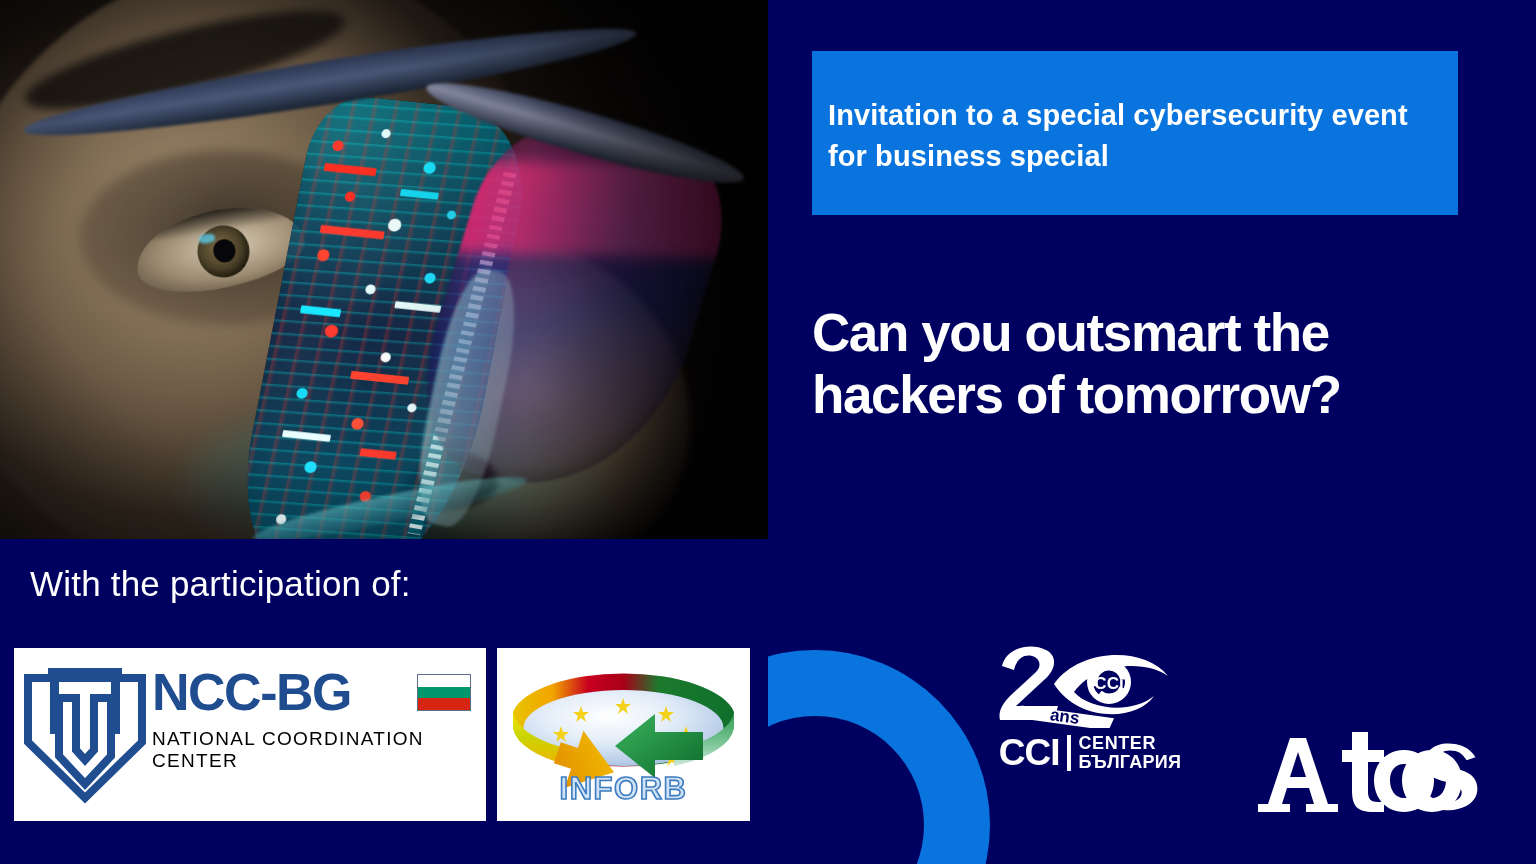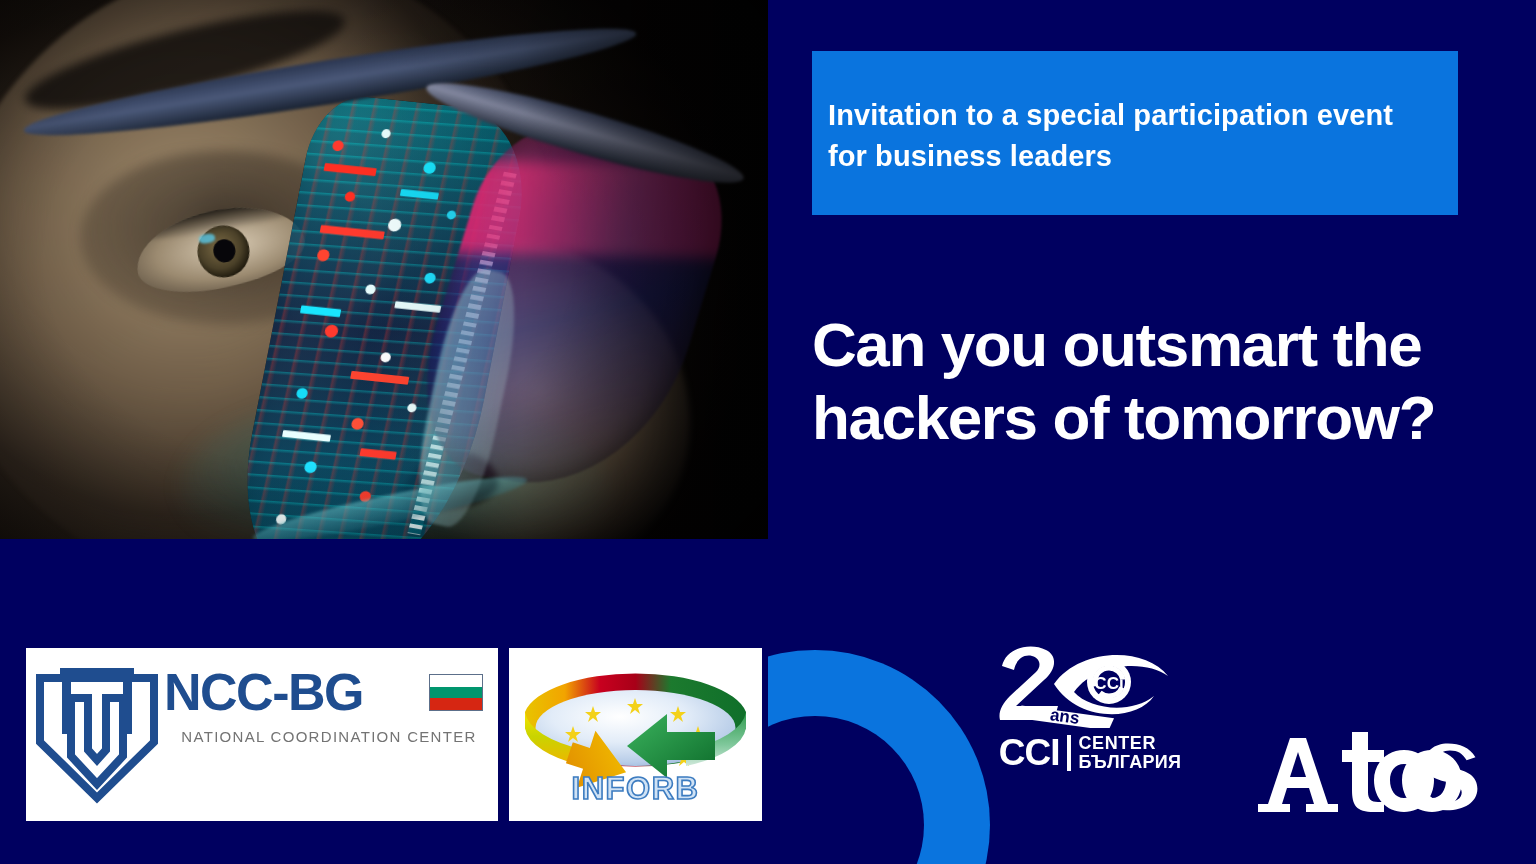--- a/index.html
+++ b/index.html
@@ -254,42 +254,41 @@
     letter-spacing: 0.1px;
     max-width: 610px;
   }
 
   
   #headline {
     position: absolute;
     left: 812px; top: 266px;
     width: 680px;
     color: #ffffff;
-    font-size: 62px;
+    font-size: 53px;
     font-weight: bold;
     line-height: 1.18;
     letter-spacing: -1.4px;
   }
 
   
   #participation-label {
     position: absolute;
     left: 30px; top: 564px;
     color: #ffffff;
     font-size: 35px;
     font-weight: normal;
     letter-spacing: 0.2px;
   }
 
   
   .logo-box {
     position: absolute;
     background: #ffffff;
     box-sizing: border-box;
-    margin-left: 12px;
   }
   #ncc-box { left: 14px; top: 648px; width: 472px; height: 173px; }
   #inforb-box { left: 497px; top: 648px; width: 253px; height: 173px; padding: 6px; }
 
   
   #ncc-inner {
     position: relative;
     width: 100%; height: 100%;
   }
   #ncc-shield {
@@ -315,23 +314,23 @@
     overflow: hidden;
   }
   .flag-stripe { width: 100%; height: 33.34%; }
   .fs-white { background: #ffffff; }
   .fs-green { background: #00966E; }
   .fs-red { background: #D62612; }
   #ncc-sub1 {
     position: absolute;
     left: 138px; top: 80px;
     width: 330px;
-    text-align: center;
-    font-size: 15px;
-    color: #737373;
+    text-align: left;
+    font-size: 19px;
+    color: #000000;
     letter-spacing: 1.3px;
   }
   #ncc-sub2 {
     position: absolute;
     left: 138px; top: 104px;
     width: 330px;
     text-align: center;
     font-size: 17.5px;
     color: #97979b;
     letter-spacing: 1.3px;
@@ -481,25 +480,26 @@
 
     <div class="ph-lens-right"></div>
     <div class="ph-frame-top"></div>
     <div class="ph-frame-top2"></div>
     <div class="ph-frame-bridge"></div>
     <div class="ph-frame-bottom"></div>
     <div class="ph-vignette"></div>
   </div>
 
   <div id="kicker-banner">
-    <div id="kicker-text">Invitation to a special participation event for business leaders</div>
+    <div id="kicker-text">Invitation to a special cybersecurity event for business special</div>
   </div>
 
   <h1 id="headline">Can you outsmart the hackers of tomorrow?</h1>
 
+  <div id="participation-label">With the participation of:</div>
 
   <div class="logo-box" id="ncc-box">
     <div id="ncc-inner">
       <svg id="ncc-shield" viewBox="0 0 122 140">
         <path d="M4 14 H118 V78 L61 134 L4 78 Z" fill="none" stroke="#1f4d8f" stroke-width="8"></path>
         <path d="M24 4 H98 V12 H24 Z" fill="#1f4d8f"></path>
         <rect x="26" y="12" width="9" height="58" fill="#1f4d8f"></rect>
         <rect x="87" y="12" width="9" height="58" fill="#1f4d8f"></rect>
         <path d="M35 34 H52 V86 L61 96 L70 86 V34 H87 V92 L61 120 L35 92 Z" fill="none" stroke="#1f4d8f" stroke-width="8"></path>
       </svg>

